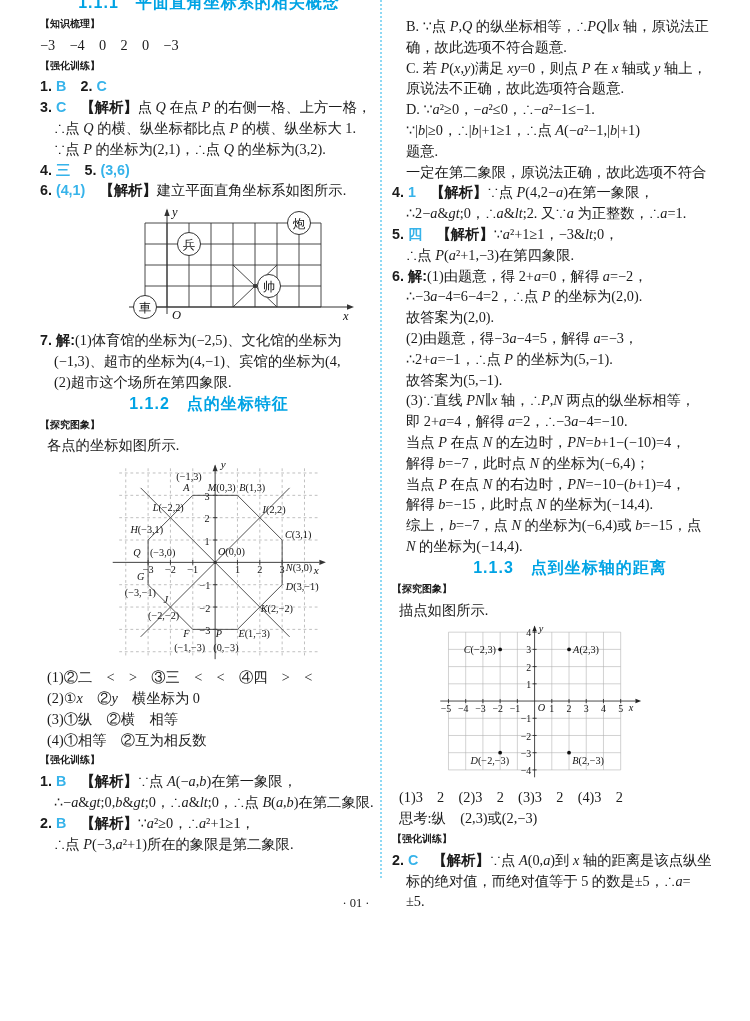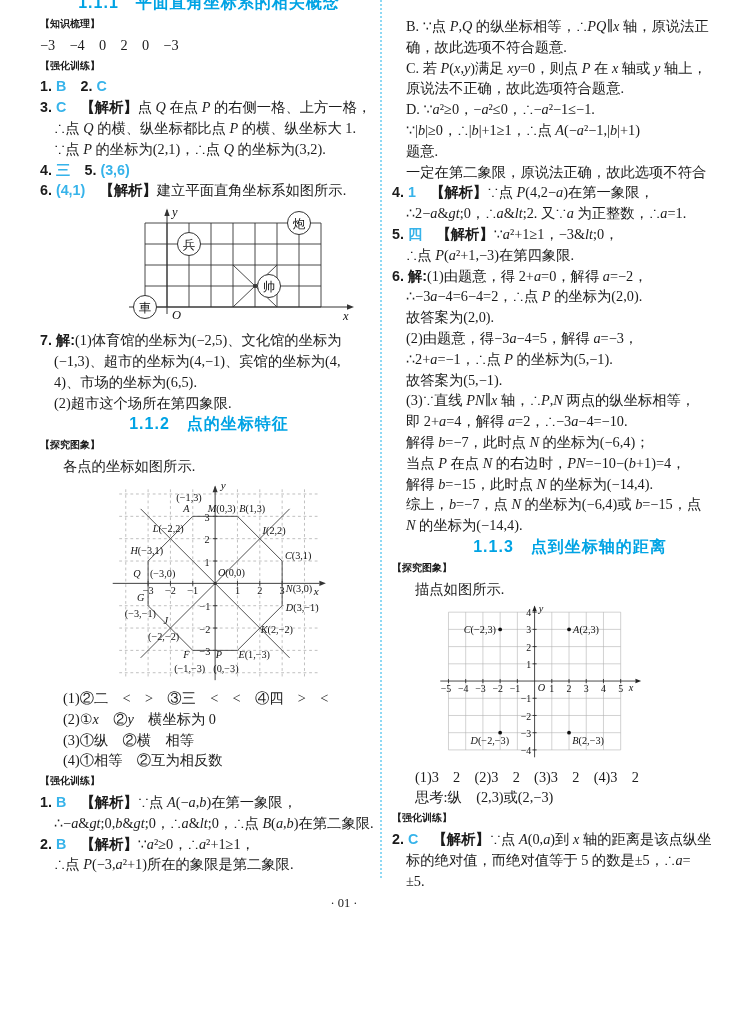--- a/index.html
+++ b/index.html
@@ -4,35 +4,35 @@
 <style>
   html,body{margin:0;padding:0;}
   body{width:750px;height:1021px;background:#ffffff;font-family:"Liberation Serif","DejaVu Serif",serif;color:#1b1b1b;}
   .page{position:relative;width:750px;height:1021px;overflow:hidden;background:#fff;}
   .col{position:absolute;top:0;}
   .col-left{left:40px;width:338px;}
   .col-right{left:392px;width:356px;padding-top:16px;}
   .divider{position:absolute;left:380px;top:0;height:878px;width:0;border-left:2px dotted #8ed9f4;}
   .line{white-space:pre;font-size:14.3px;height:20.8px;line-height:20.8px;}
   .line.ind{padding-left:14px;}
-  .line.ind-s{padding-left:7px;margin-left:16px;}
+  .line.ind-s{padding-left:7px;}
   .line.hdr{font-family:"Liberation Sans","DejaVu Sans",sans-serif;font-weight:bold;font-size:10px;}
   .line.title{font-family:"Liberation Sans","DejaVu Sans",sans-serif;font-weight:bold;color:#00a3e4;
               font-size:16px;height:22px;line-height:22px;text-align:center;letter-spacing:1px;}
   .line.cut{margin-top:-8px;}
   span.b{font-family:"Liberation Sans","DejaVu Sans",sans-serif;font-weight:bold;}
   span.a{font-family:"Liberation Sans","DejaVu Sans",sans-serif;font-weight:bold;color:#36b3ea;}
   span.r{font-style:normal;}
   .line i{font-style:italic;}
   svg{display:block;}
   svg text{font-family:"Liberation Serif","DejaVu Serif",serif;fill:#111;}
   .fig-a{margin:3px 0 4px 85px;}
   .fig-b{margin:2px 0 4px 69px;}
   .fig-c{margin:3px 0 3px 45px;}
-  .pagenum{position:absolute;top:896px;left:0;width:688px;text-align:center;font-size:12.5px;color:#222;}
+  .pagenum{position:absolute;top:896px;left:12px;width:688px;text-align:center;font-size:12.5px;color:#222;}
 </style>
 </head>
 <body>
 
 <div class="page">
   <div class="divider"></div>
 
   <div class="col col-left">
     <div>
         <div class="line title cut"><span class="r">1.1.1　平面直角坐标系的相关概念</span></div>
@@ -86,21 +86,20 @@
       <g font-size="12.5">
         <text x="55" y="117"><tspan font-style="italic">O</tspan></text>
         <text x="55" y="14"><tspan font-style="italic">y</tspan></text>
         <text x="226" y="118"><tspan font-style="italic">x</tspan></text>
       </g>
     </svg>
 
     <div>
         <div class="line"><span class="b">7. </span><span class="b">解:</span><span>(1)体育馆的坐标为(−2,5)、文化馆的坐标为</span></div>
         <div class="line ind"><span>(−1,3)、超市的坐标为(4,−1)、宾馆的坐标为(4,</span></div>
-        <div class="line ind"><span>4)、市场的坐标为(6,5).</span></div>
         <div class="line ind"><span>(2)超市这个场所在第四象限.</span></div>
         <div class="line title"><span class="r">1.1.2　点的坐标特征</span></div>
         <div class="line hdr"><span class="r">【探究图象】</span></div>
         <div class="line ind-s"><span>各点的坐标如图所示.</span></div>
       </div>
 
     <svg class="fig-b" width="229" height="205" viewBox="28 2 246 220">
       <g stroke="#aaa" stroke-width="0.8" stroke-dasharray="3,3">
         <line x1="46" y1="13" x2="46" y2="215"></line>
           <line x1="70" y1="13" x2="70" y2="215"></line>
@@ -216,20 +215,21 @@
         <div class="line"><span class="b">5. </span><span class="a">四</span><span class="r">　</span><span class="b">【解析】</span><span>∵<i>a</i>²+1≥1，−3&amp;<i>lt</i>;0，</span></div>
         <div class="line ind"><span>∴点 <i>P</i>(<i>a</i>²+1,−3)在第四象限.</span></div>
         <div class="line"><span class="b">6. </span><span class="b">解:</span><span>(1)由题意，得 2+<i>a</i>=0，解得 <i>a</i>=−2，</span></div>
         <div class="line ind"><span>∴−3<i>a</i>−4=6−4=2，∴点 <i>P</i> 的坐标为(2,0).</span></div>
         <div class="line ind"><span>故答案为(2,0).</span></div>
         <div class="line ind"><span>(2)由题意，得−3<i>a</i>−4=5，解得 <i>a</i>=−3，</span></div>
         <div class="line ind"><span>∴2+<i>a</i>=−1，∴点 <i>P</i> 的坐标为(5,−1).</span></div>
         <div class="line ind"><span>故答案为(5,−1).</span></div>
         <div class="line ind"><span>(3)∵直线 <i>PN</i>∥<i>x</i> 轴，∴<i>P</i>,<i>N</i> 两点的纵坐标相等，</span></div>
         <div class="line ind"><span>即 2+<i>a</i>=4，解得 <i>a</i>=2，∴−3<i>a</i>−4=−10.</span></div>
+        <div class="line ind"><span>当点 <i>P</i> 在点 <i>N</i> 的左边时，<i>PN</i>=<i>b</i>+1−(−10)=4，</span></div>
         <div class="line ind"><span>解得 <i>b</i>=−7，此时点 <i>N</i> 的坐标为(−6,4)；</span></div>
         <div class="line ind"><span>当点 <i>P</i> 在点 <i>N</i> 的右边时，<i>PN</i>=−10−(<i>b</i>+1)=4，</span></div>
         <div class="line ind"><span>解得 <i>b</i>=−15，此时点 <i>N</i> 的坐标为(−14,4).</span></div>
         <div class="line ind"><span>综上，<i>b</i>=−7，点 <i>N</i> 的坐标为(−6,4)或 <i>b</i>=−15，点</span></div>
         <div class="line ind"><span><i>N</i> 的坐标为(−14,4).</span></div>
         <div class="line title"><span class="r">1.1.3　点到坐标轴的距离</span></div>
         <div class="line hdr"><span class="r">【探究图象】</span></div>
         <div class="line ind-s"><span>描点如图所示.</span></div>
       </div>
 

